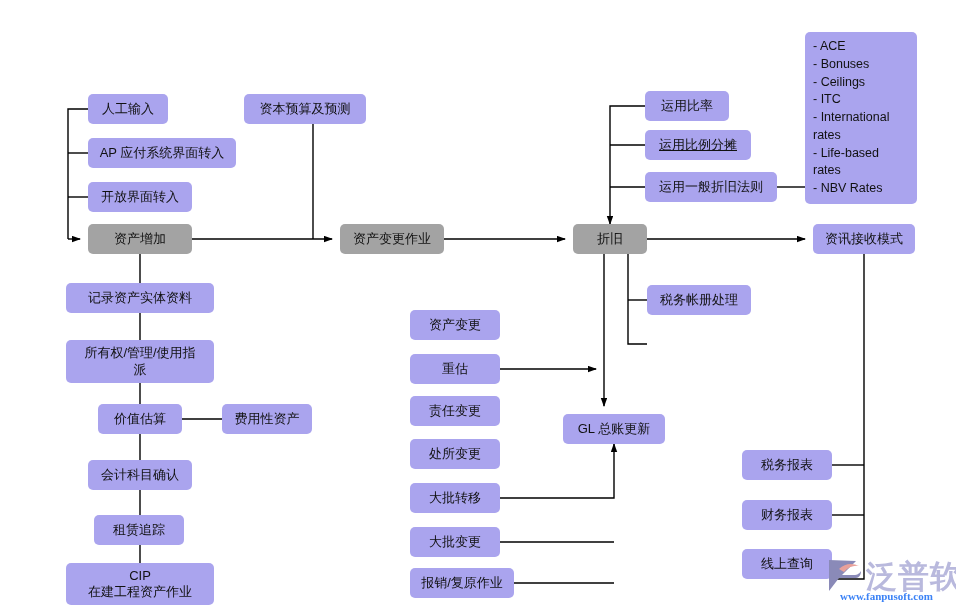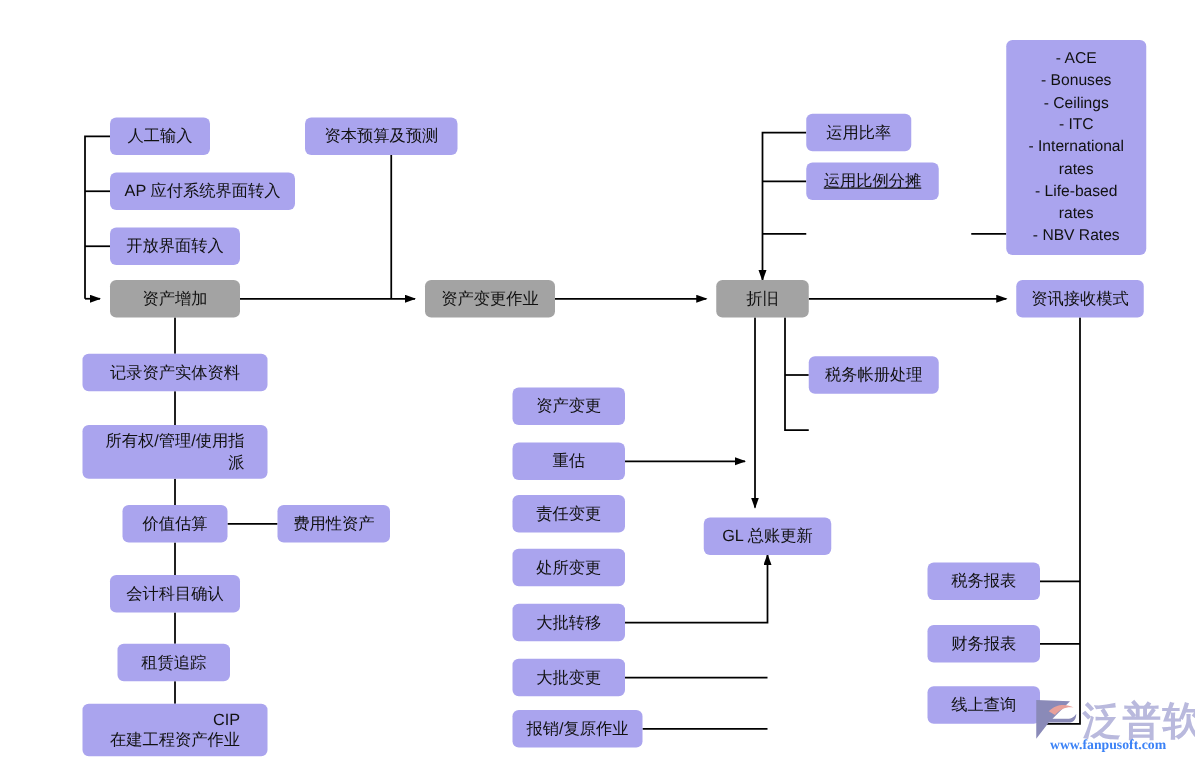--- a/index.html
+++ b/index.html
@@ -32,29 +32,28 @@
     text-align: center;
     font-size: 13px;
     color: #111111;
     line-height: 1.25;
     padding: 2px 4px;
     z-index: 2;
     white-space: pre-line;
   }
   .node.purple {
     background: #aaa4ee;
-    text-align: right;
   }
   .node.pink {
     background: #a3a3a3;
   }
   .node.list {
     justify-content: flex-start;
     align-items: flex-start;
-    text-align: center;
+    text-align: left;
     padding: 6px 8px;
     font-size: 12.5px;
     line-height: 1.42;
   }
   .watermark {
     position: absolute;
     z-index: 5;
     user-select: none;
   }
   .wm-logo {
@@ -190,20 +189,21 @@
   <div class="node purple" style="left:410px;top:527px;width:90px;height:30px;">大批变更</div>
 
   <div class="node purple" style="left:410px;top:568px;width:104px;height:30px;">报销/复原作业</div>
 
   <div class="node purple" style="left:563px;top:414px;width:102px;height:30px;">GL 总账更新</div>
 
   <div class="node purple" style="left:645px;top:91px;width:84px;height:30px;">运用比率</div>
 
   <div class="node purple" style="left:645px;top:130px;width:106px;height:30px;text-decoration:underline;">运用比例分摊</div>
 
+  <div class="node purple" style="left:645px;top:172px;width:132px;height:30px;">运用一般折旧法则</div>
 
   <div class="node purple list" style="left:805px;top:32px;width:112px;height:172px;">- ACE
 - Bonuses
 - Ceilings
 - ITC
 - International rates
 - Life-based rates
 - NBV Rates</div>
 
   <div class="node purple" style="left:647px;top:285px;width:104px;height:30px;">税务帐册处理</div>

